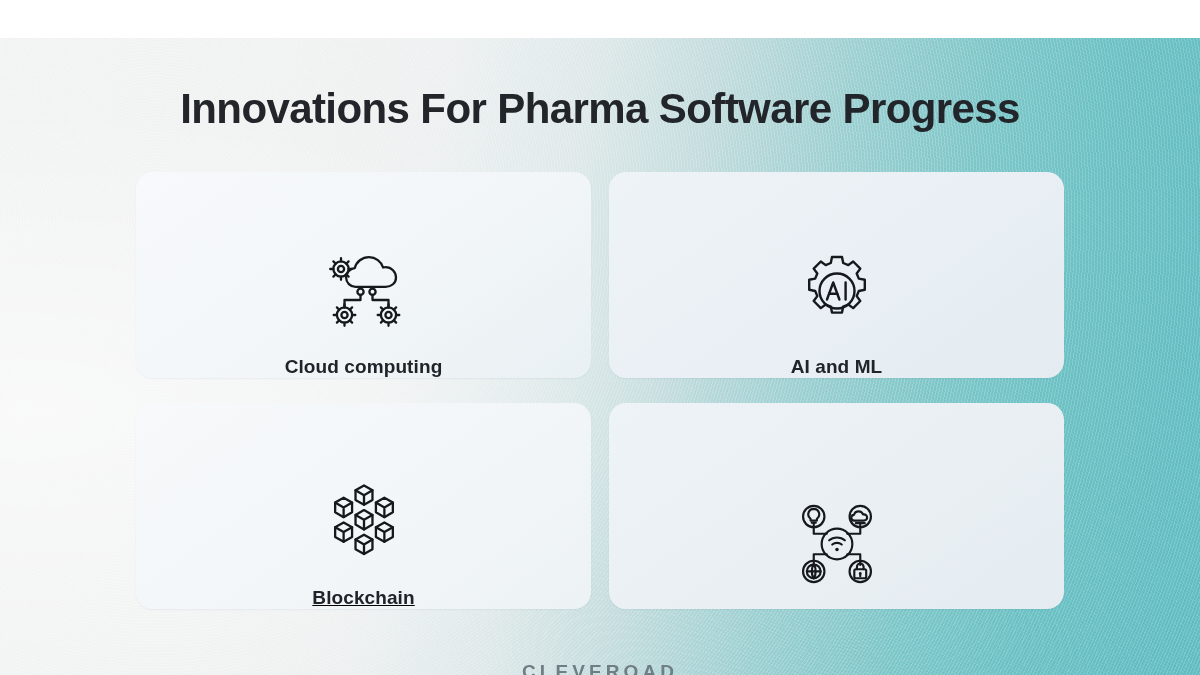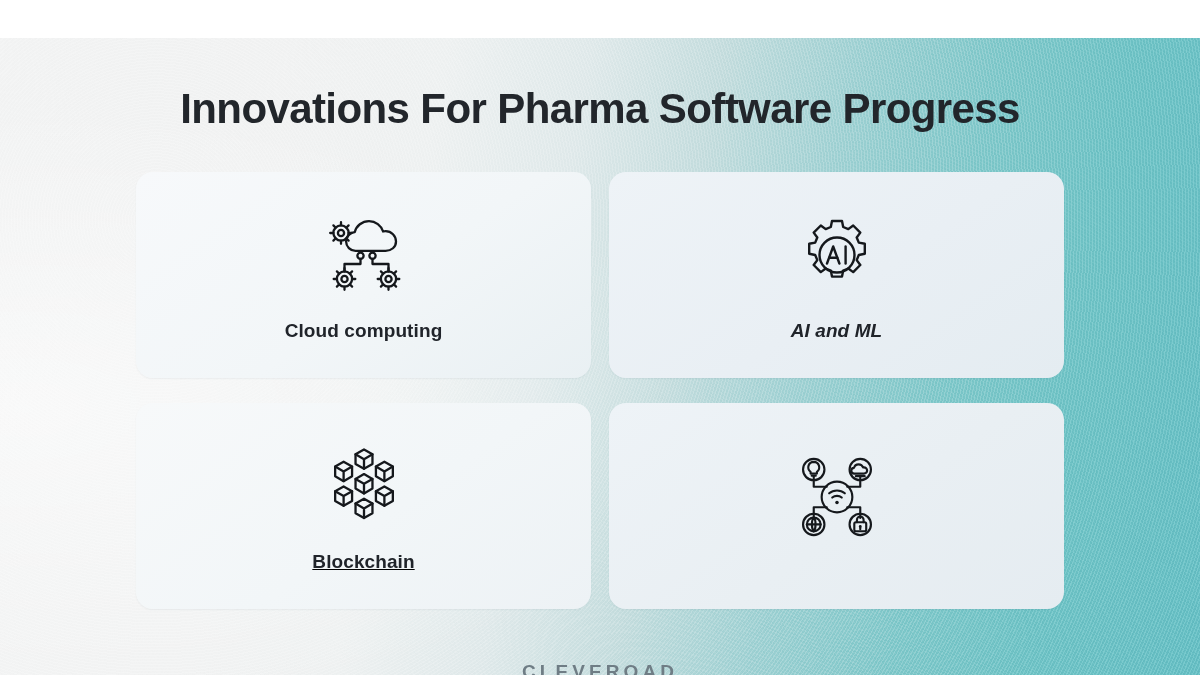--- a/index.html
+++ b/index.html
@@ -79,27 +79,27 @@
     grid-template-rows: 206px 206px;
     column-gap: 18px;
     row-gap: 25px;
   }
 
   .card {
     border-radius: 17px;
     display: flex;
     flex-direction: column;
     align-items: center;
-    justify-content: center;
+    justify-content: flex-end;
     box-sizing: border-box;
     padding-top: 6px;
     background: linear-gradient(145deg, #f7f9fb 0%, #f2f6f8 55%, #e9f0f3 100%);
     box-shadow: 0 1px 2px rgba(40,70,80,.06);
   }
-  .card.c2 { background: linear-gradient(145deg, #eef3f7 0%, #e9eff4 55%, #e4ecf1 100%); font-style: italic; }
+  .card.c2 { background: linear-gradient(145deg, #eef3f7 0%, #e9eff4 55%, #e4ecf1 100%); }
   .card.c3 { background: linear-gradient(145deg, #f7f9fa 0%, #f2f6f8 55%, #edf2f5 100%); text-decoration: underline; }
   .card.c4 { background: linear-gradient(145deg, #eef3f7 0%, #e9eff3 55%, #e5ecf1 100%); }
 
   .icon-wrap {
     height: 82px;
     display: flex;
     align-items: center;
     justify-content: center;
     margin-bottom: 24px;
   }

